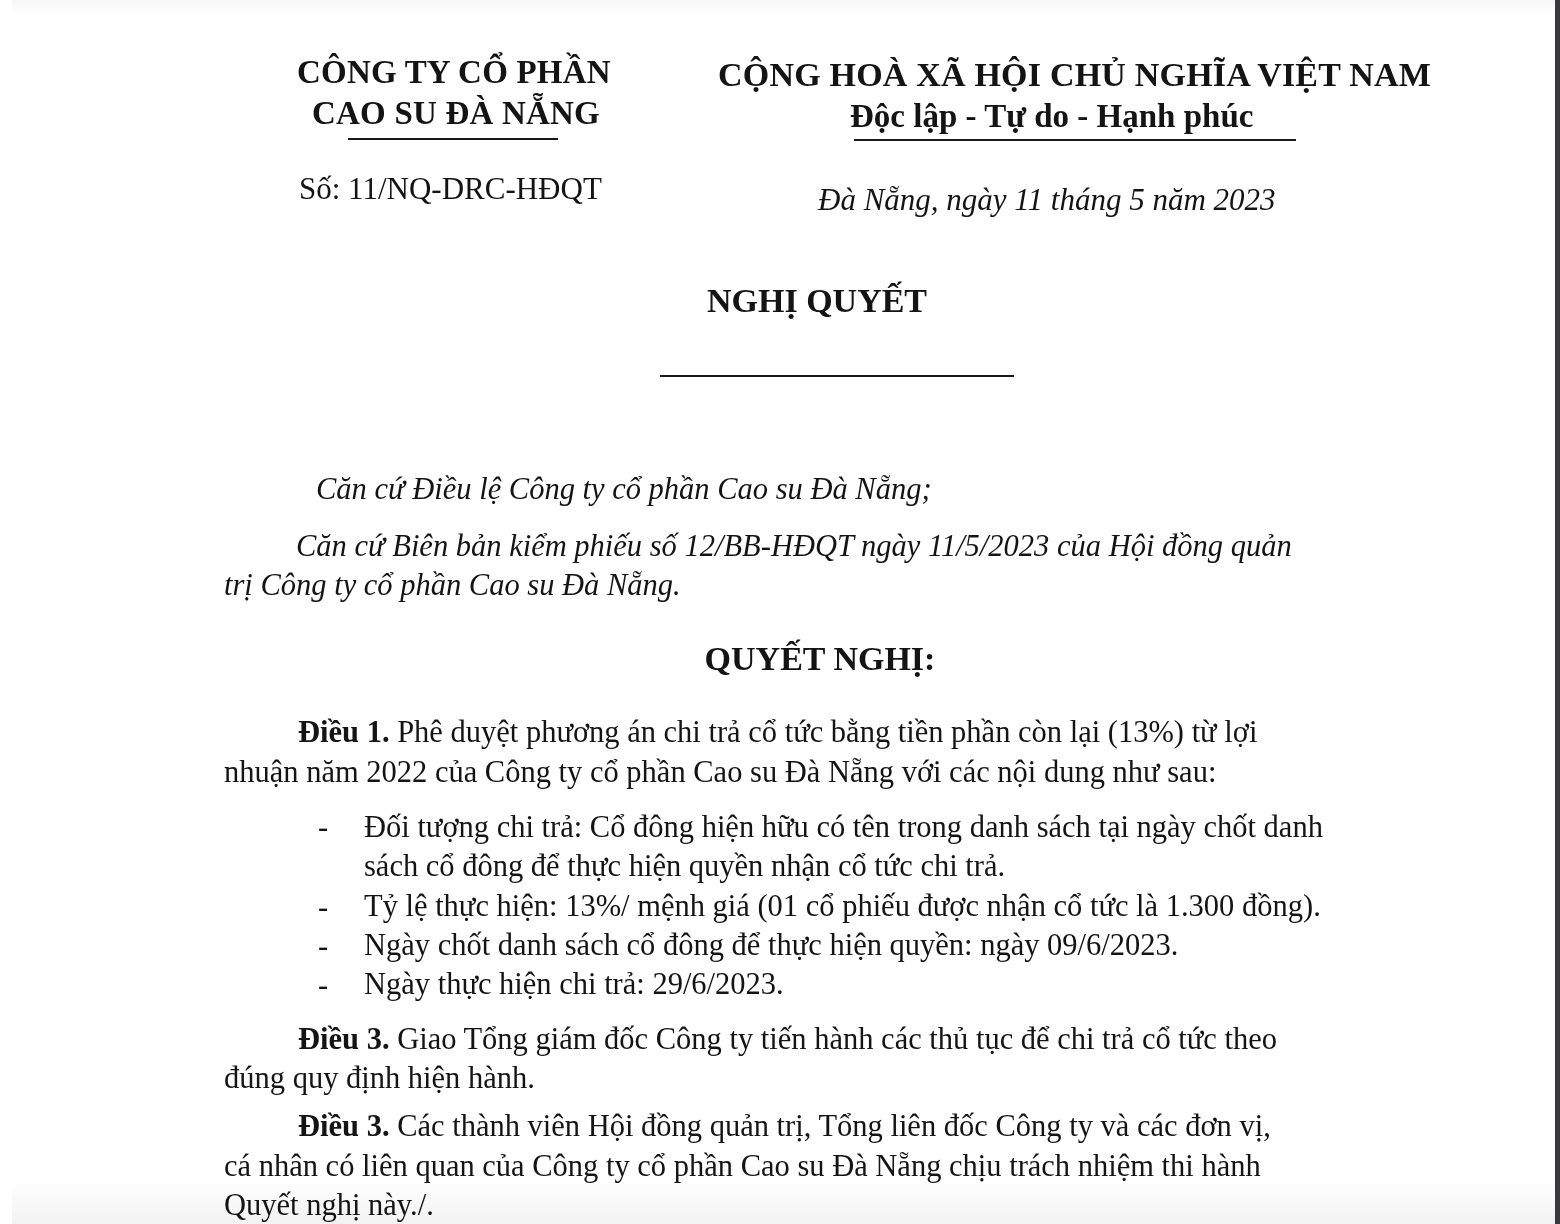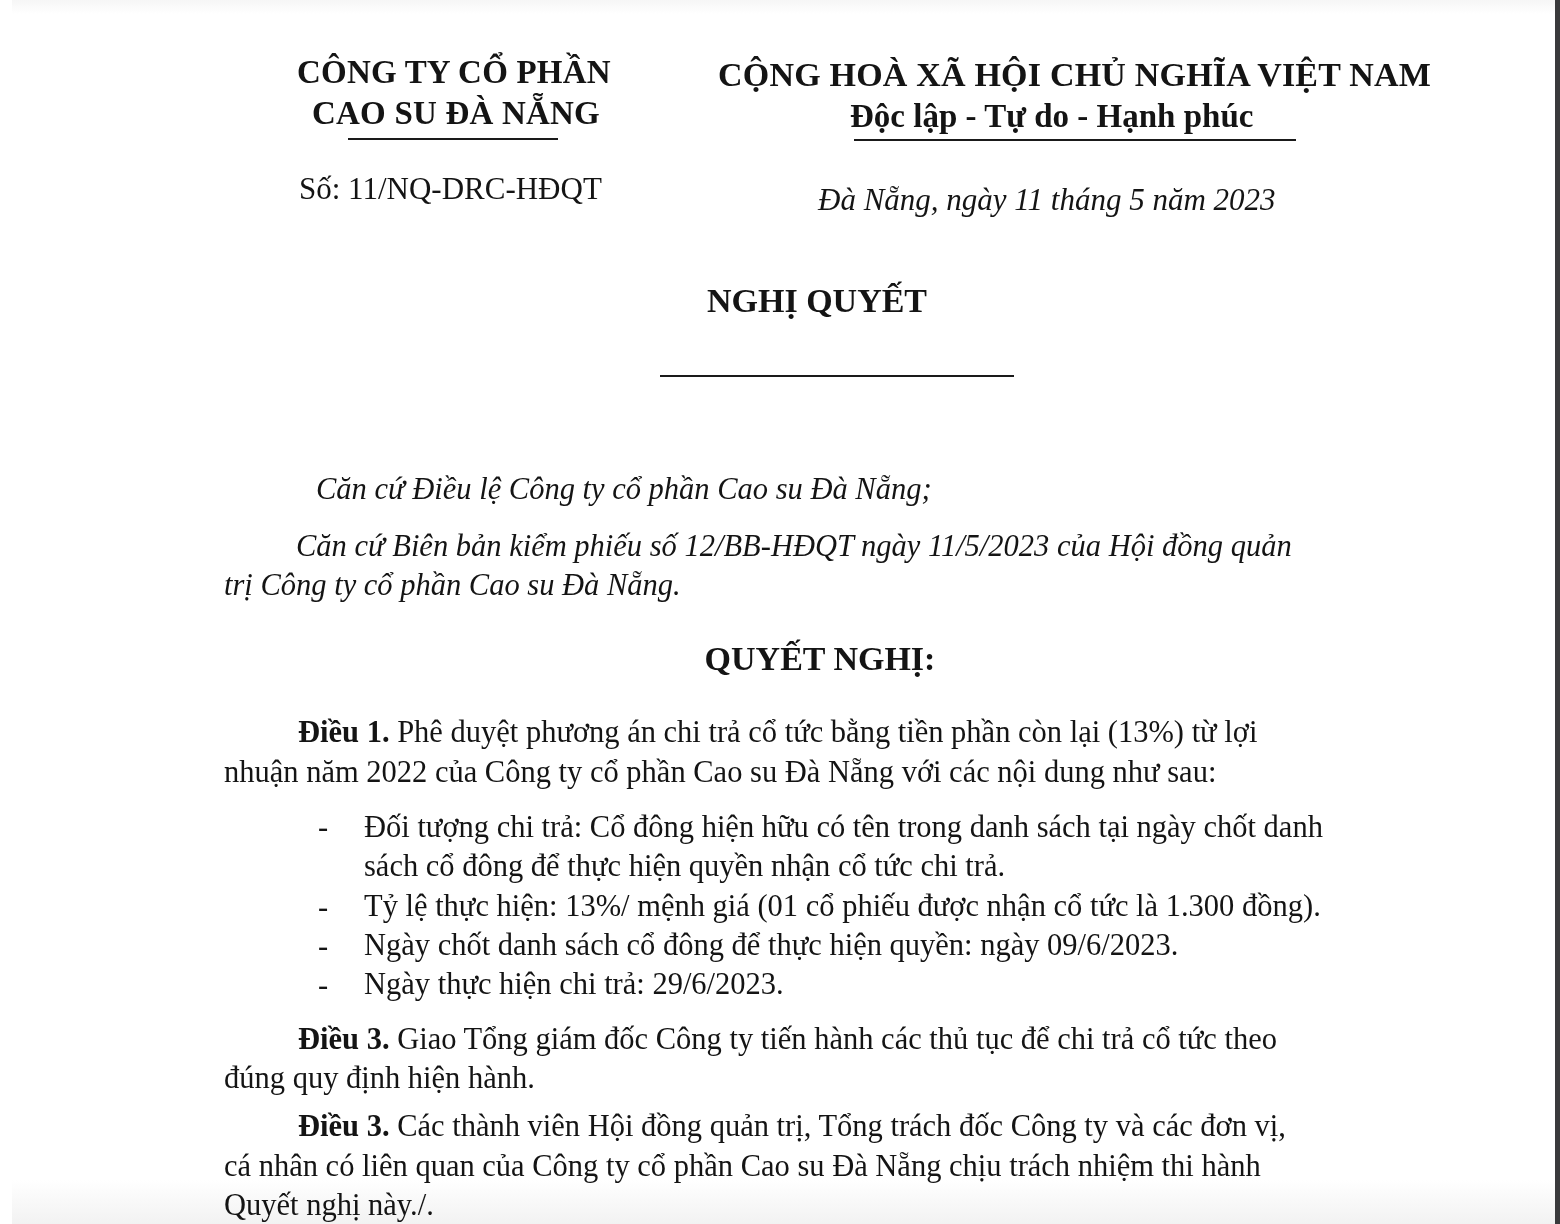--- a/index.html
+++ b/index.html
@@ -71,19 +71,19 @@
 
   <div class="dash" style="left:306px; top:968px;">-</div>
   <div class="abs body" style="left:352px; top:965px;">Ngày thực hiện chi trả: 29/6/2023.</div>
 
   <div class="abs body" style="left:286px; top:1020px;">
     <span class="b">Điều 3.</span><span> Giao Tổng giám đốc Công ty tiến hành các thủ tục để chi trả cổ tức theo</span>
   </div>
   <div class="abs body" style="left:212px; top:1059px;">đúng quy định hiện hành.</div>
 
   <div class="abs body" style="left:286px; top:1107px;">
-    <span class="b">Điều 3.</span><span> Các thành viên Hội đồng quản trị, Tổng trách đốc Công ty và các đơn vị,</span>
+    <span class="b">Điều 3.</span><span> Các thành viên Hội đồng quản trị, Tổng liên đốc Công ty và các đơn vị,</span>
   </div>
   <div class="abs body" style="left:212px; top:1147px;">cá nhân có liên quan của Công ty cổ phần Cao su Đà Nẵng chịu trách nhiệm thi hành</div>
   <div class="abs body" style="left:212px; top:1186px;">Quyết nghị này./.</div>
 </div>
 
 <div class="edge"></div>
 
 </body></html>

